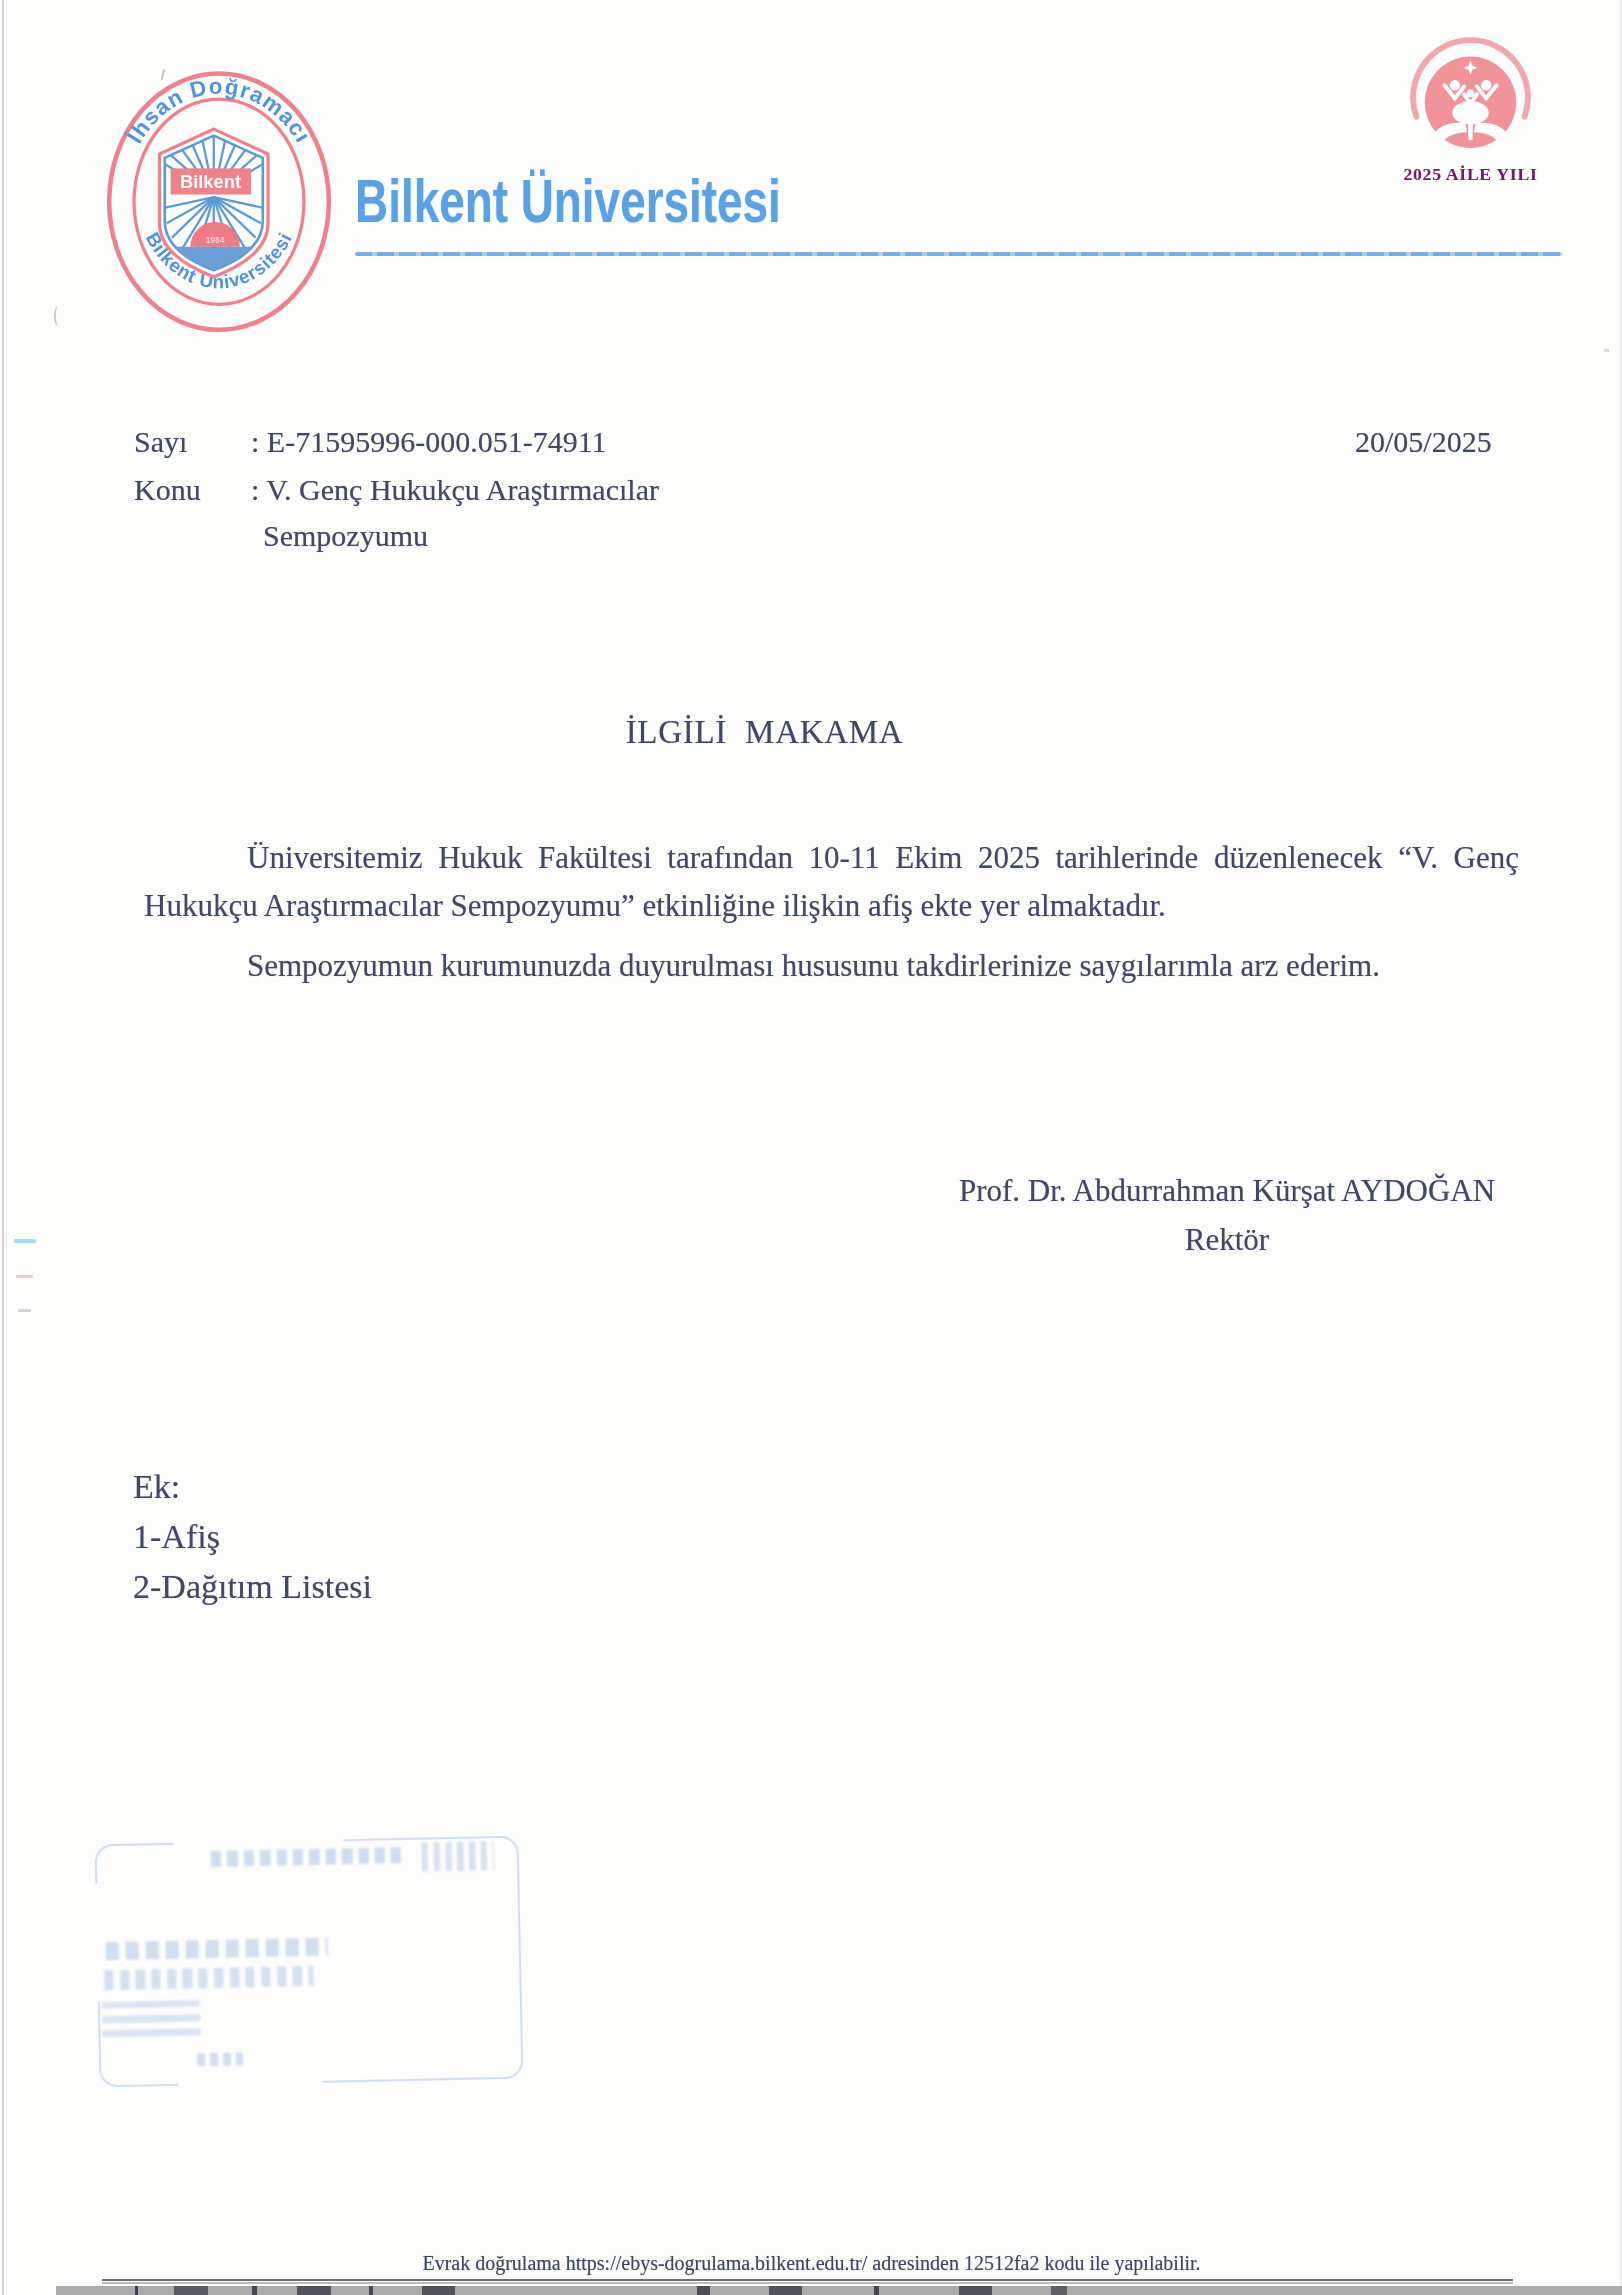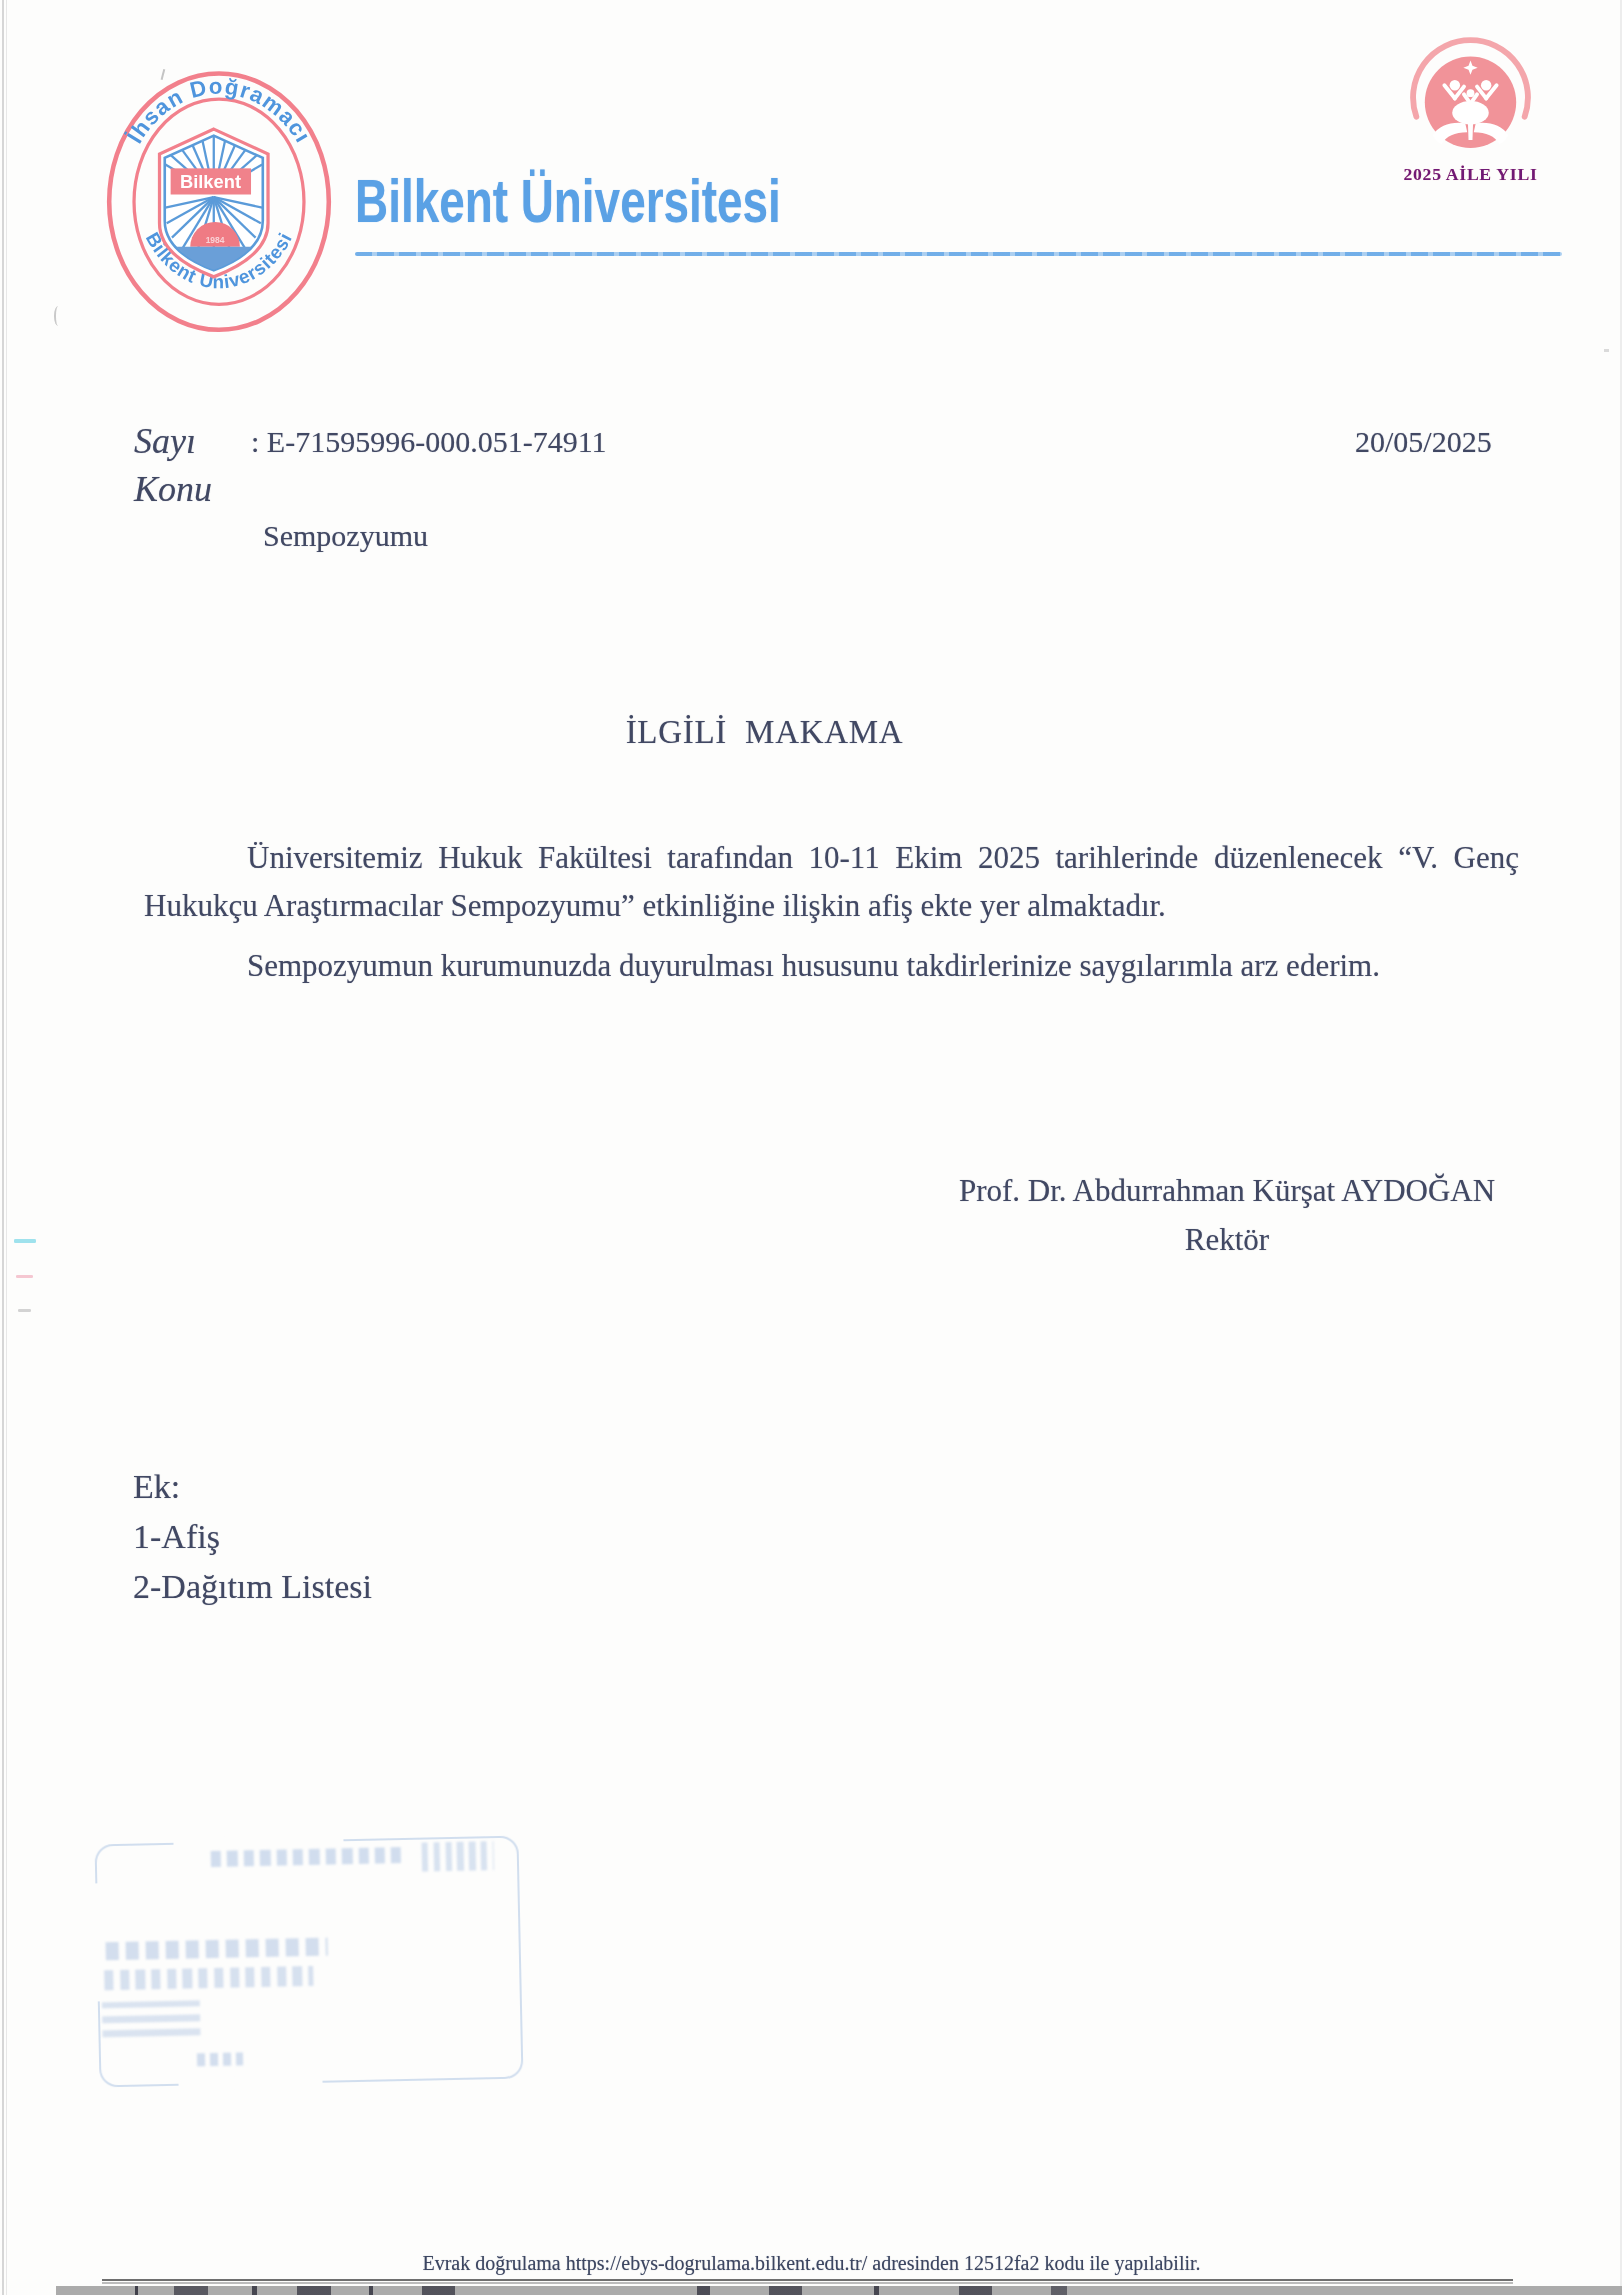--- a/index.html
+++ b/index.html
@@ -43,21 +43,21 @@
   .family-badge{left:1400px;top:37px;width:141px;text-align:center;}
   .family-label{
     margin-top:1.3px;
     font-family:"Liberation Serif","DejaVu Serif",serif;
     font-weight:bold;font-size:17.7px;letter-spacing:0.7px;
     color:#701a75;text-shadow:0 0 0.7px rgba(239,134,141,.5);
     white-space:nowrap;
   }
   
   .txt{ text-shadow:0 0 1px rgba(65,72,99,.45); }
-  .meta-label{font-size:36px;line-height:39px;font-style:italic;}
+  .meta-label{font-size:30px;line-height:39px;}
   .meta-value{font-size:30px;line-height:39px;white-space:nowrap;}
   .lbl-sayi{left:134px;top:422px;}
   .val-sayi{left:251px;top:422px;}
   .lbl-konu{left:134px;top:470px;}
   .val-konu{left:251px;top:470px;}
   .val-konu2{left:263px;top:516px;}
   .doc-date{left:1355px;top:422px;font-size:30px;line-height:39px;}
   
   .salutation{
     left:0;top:711px;width:1529px;text-align:center;
@@ -236,20 +236,21 @@
       <path d="M 42 150 Q 58 128 92 132 L 95 146 Q 66 146 56 164 Q 46 160 42 150 Z" fill="#ffffff"></path>
       <path d="M 158 150 Q 142 128 108 132 L 105 146 Q 134 146 144 164 Q 154 160 158 150 Z" fill="#ffffff"></path>
       <path d="M 96 130 L 104 130 L 103 158 L 97 158 Z" fill="#ffffff"></path>
     </svg>
     <div class="family-label">2025 AİLE YILI</div>
   </div>
 
   <div class="abs txt meta-label lbl-sayi">Sayı</div>
   <div class="abs txt meta-value val-sayi">: E-71595996-000.051-74911</div>
   <div class="abs txt meta-label lbl-konu">Konu</div>
+  <div class="abs txt meta-value val-konu">: V. Genç Hukukçu Araştırmacılar</div>
   <div class="abs txt meta-value val-konu2">Sempozyumu</div>
   <div class="abs txt doc-date">20/05/2025</div>
 
   <div class="abs txt salutation">İLGİLİ MAKAMA</div>
 
   <div class="abs txt body-block">
     <p>Üniversitemiz Hukuk Fakültesi tarafından 10-11 Ekim 2025 tarihlerinde düzenlenecek “V. Genç Hukukçu Araştırmacılar Sempozyumu” etkinliğine ilişkin afiş ekte yer almaktadır.</p>
     <p>Sempozyumun kurumunuzda duyurulması hususunu takdirlerinize saygılarımla arz ederim.</p>
   </div>
 

